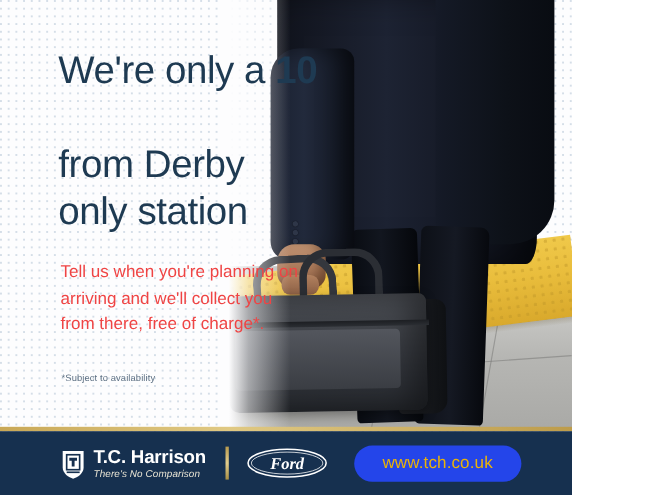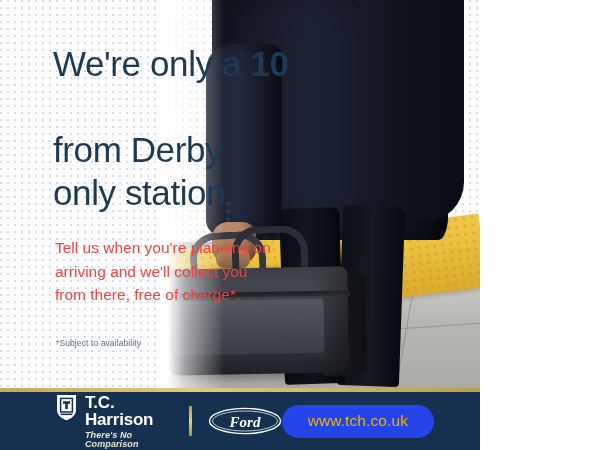--- a/index.html
+++ b/index.html
@@ -7,20 +7,21 @@
     padding: 0;
     background: #ffffff;
   }
   .ad {
     position: relative;
     width: 480px;
     height: 450px;
     overflow: hidden;
     font-family: "Liberation Sans", sans-serif;
     background: #fbfcfd;
+    padding-left: 40px;
   }
 
   
   .bg-dots {
     position: absolute;
     inset: 0;
     background-color: #fdfdfe;
     background-image:
       radial-gradient(circle at 1px 1px, rgba(120,150,180,0.30) 1px, transparent 1.2px);
     background-size: 7px 7px;
@@ -307,41 +308,41 @@
   .footer {
     position: absolute;
     left: 0; right: 0; bottom: 0;
     height: 58px;
     background: #16304f;
     display: flex;
     align-items: center;
   }
   .brand-lockup {
     display: flex;
-    align-items: flex-start;
+    align-items: flex-end;
     margin-left: 56px;
   }
   .shield {
     width: 21px;
     height: 27px;
     flex: 0 0 auto;
     margin-right: 8px;
   }
   .brand-text { line-height: 1; }
   .brand-name {
     color: #ffffff;
     font-size: 17px;
     font-weight: 700;
     letter-spacing: -0.2px;
   }
   .brand-tag {
     color: #e8e4d4;
     font-size: 9px;
     font-style: italic;
-    font-weight: 700;
+    font-weight: 400;
     margin-top: 3px;
     letter-spacing: 0.1px;
   }
   .v-divider {
     width: 3px;
     height: 30px;
     background: linear-gradient(to bottom, #b79a4e, #e2cd8c, #a98f45);
     margin: 0 16px 0 18px;
   }
   .ford-oval {

